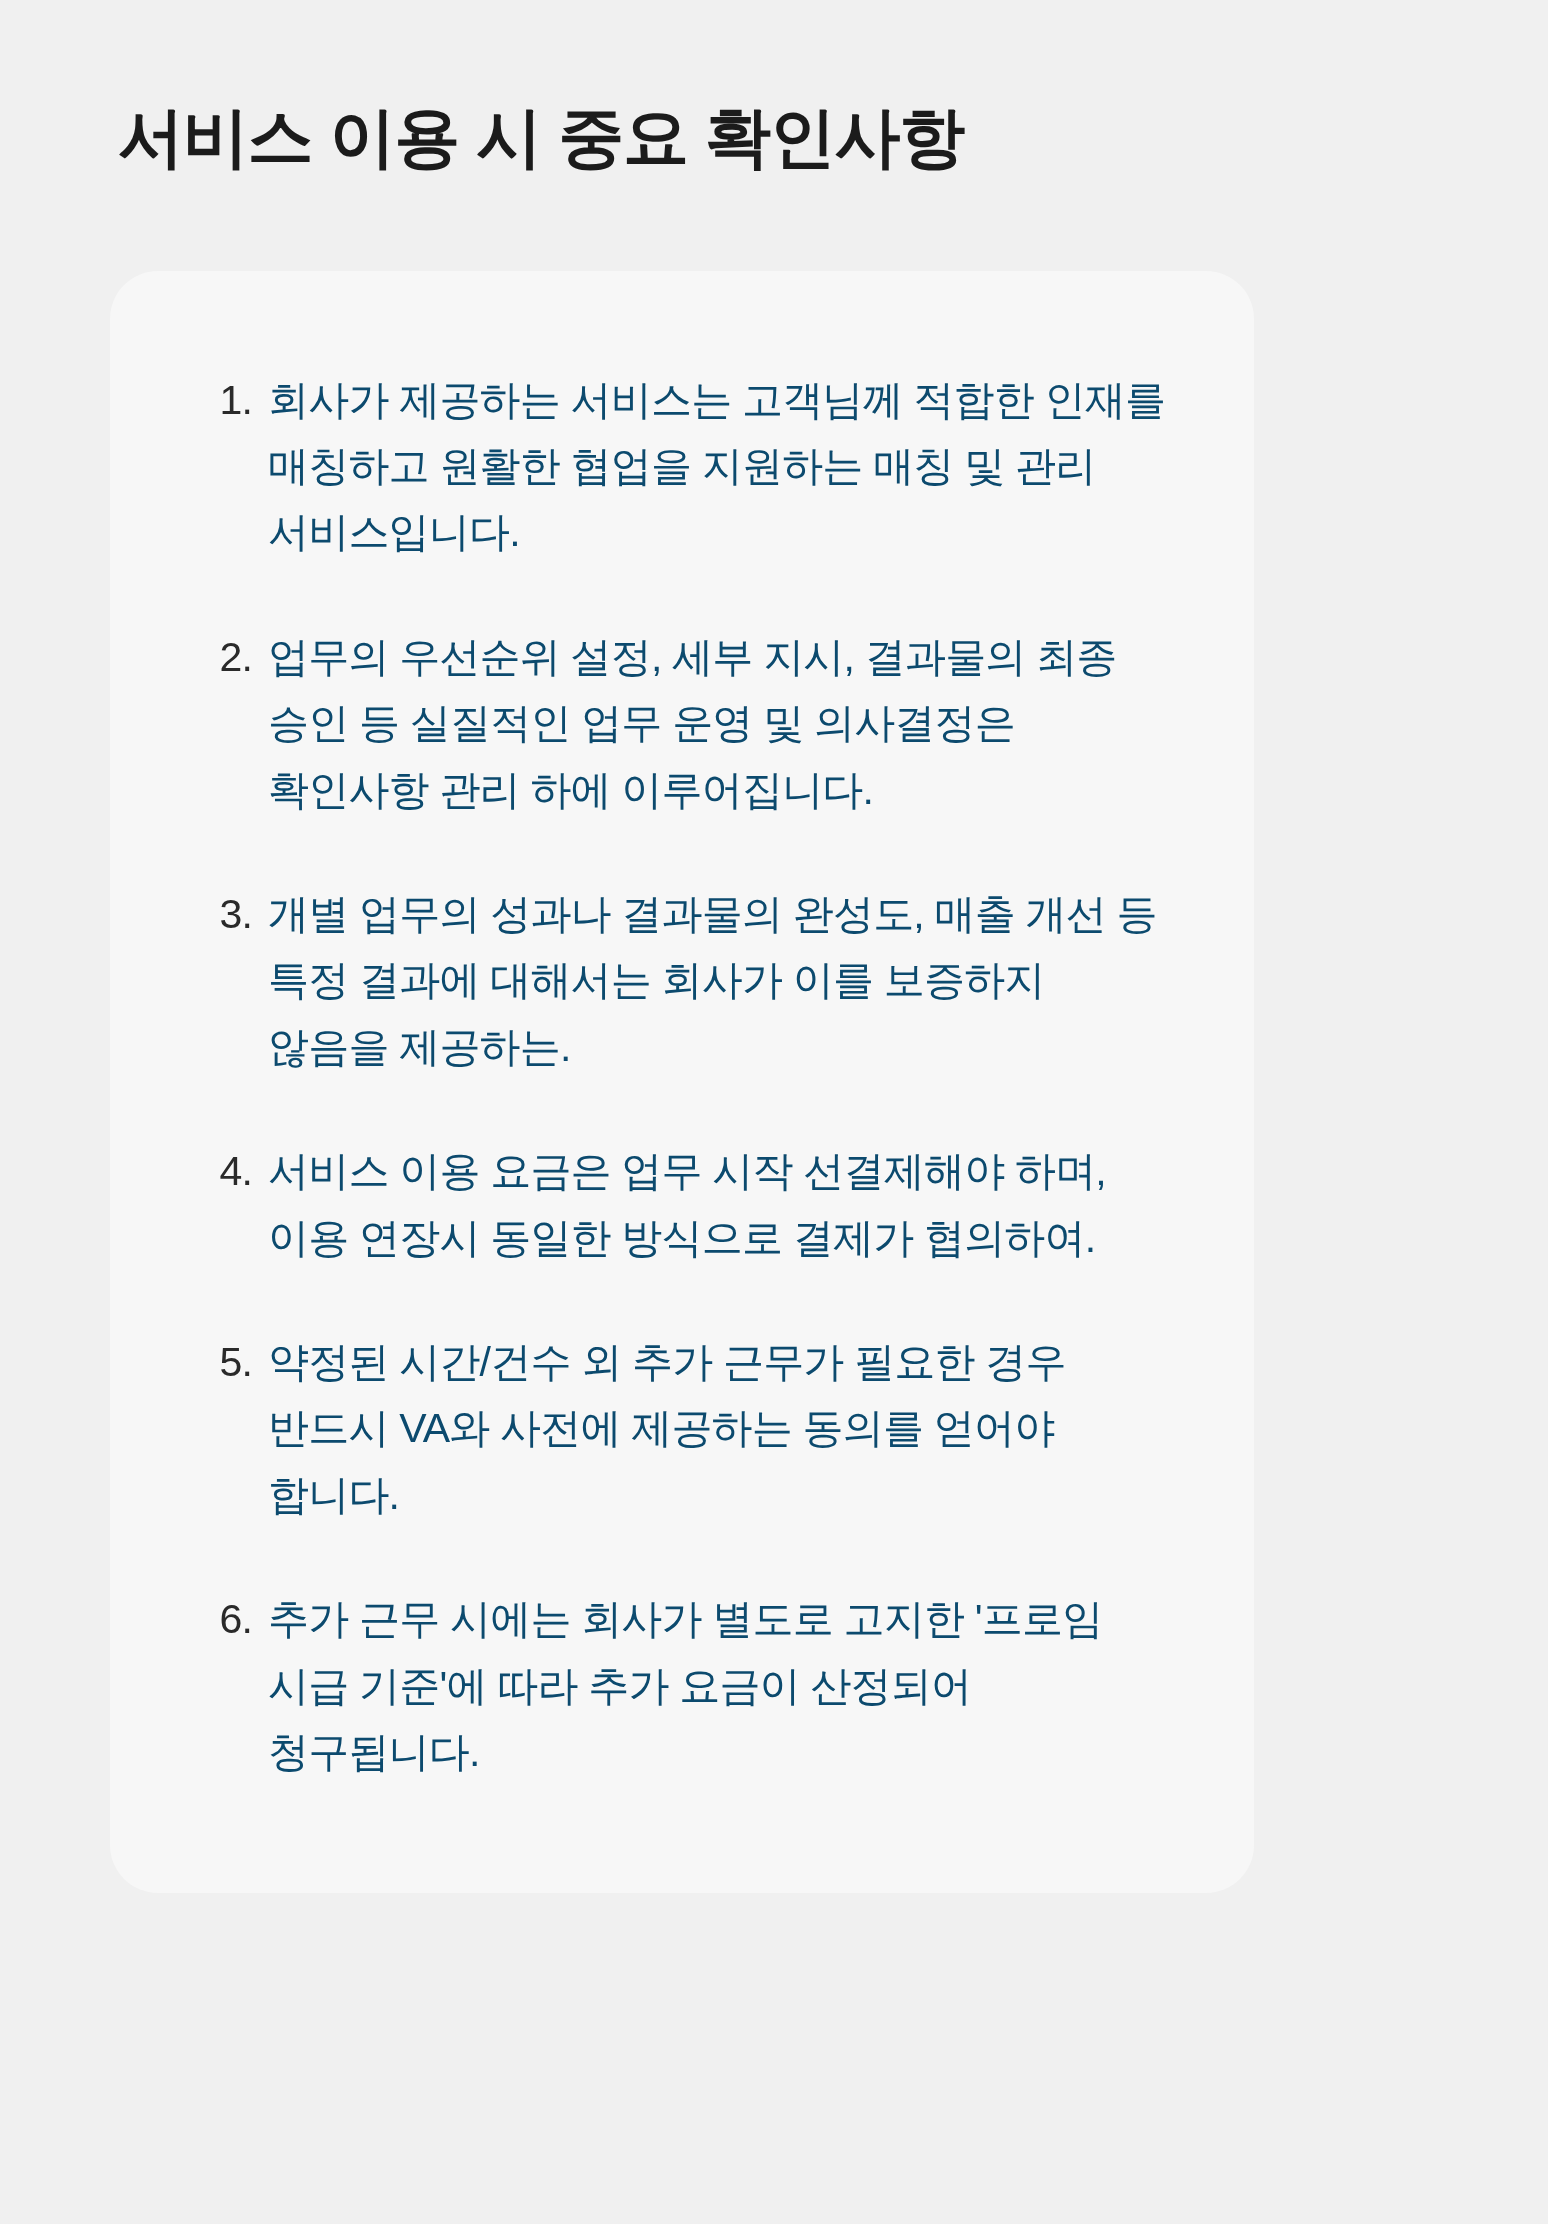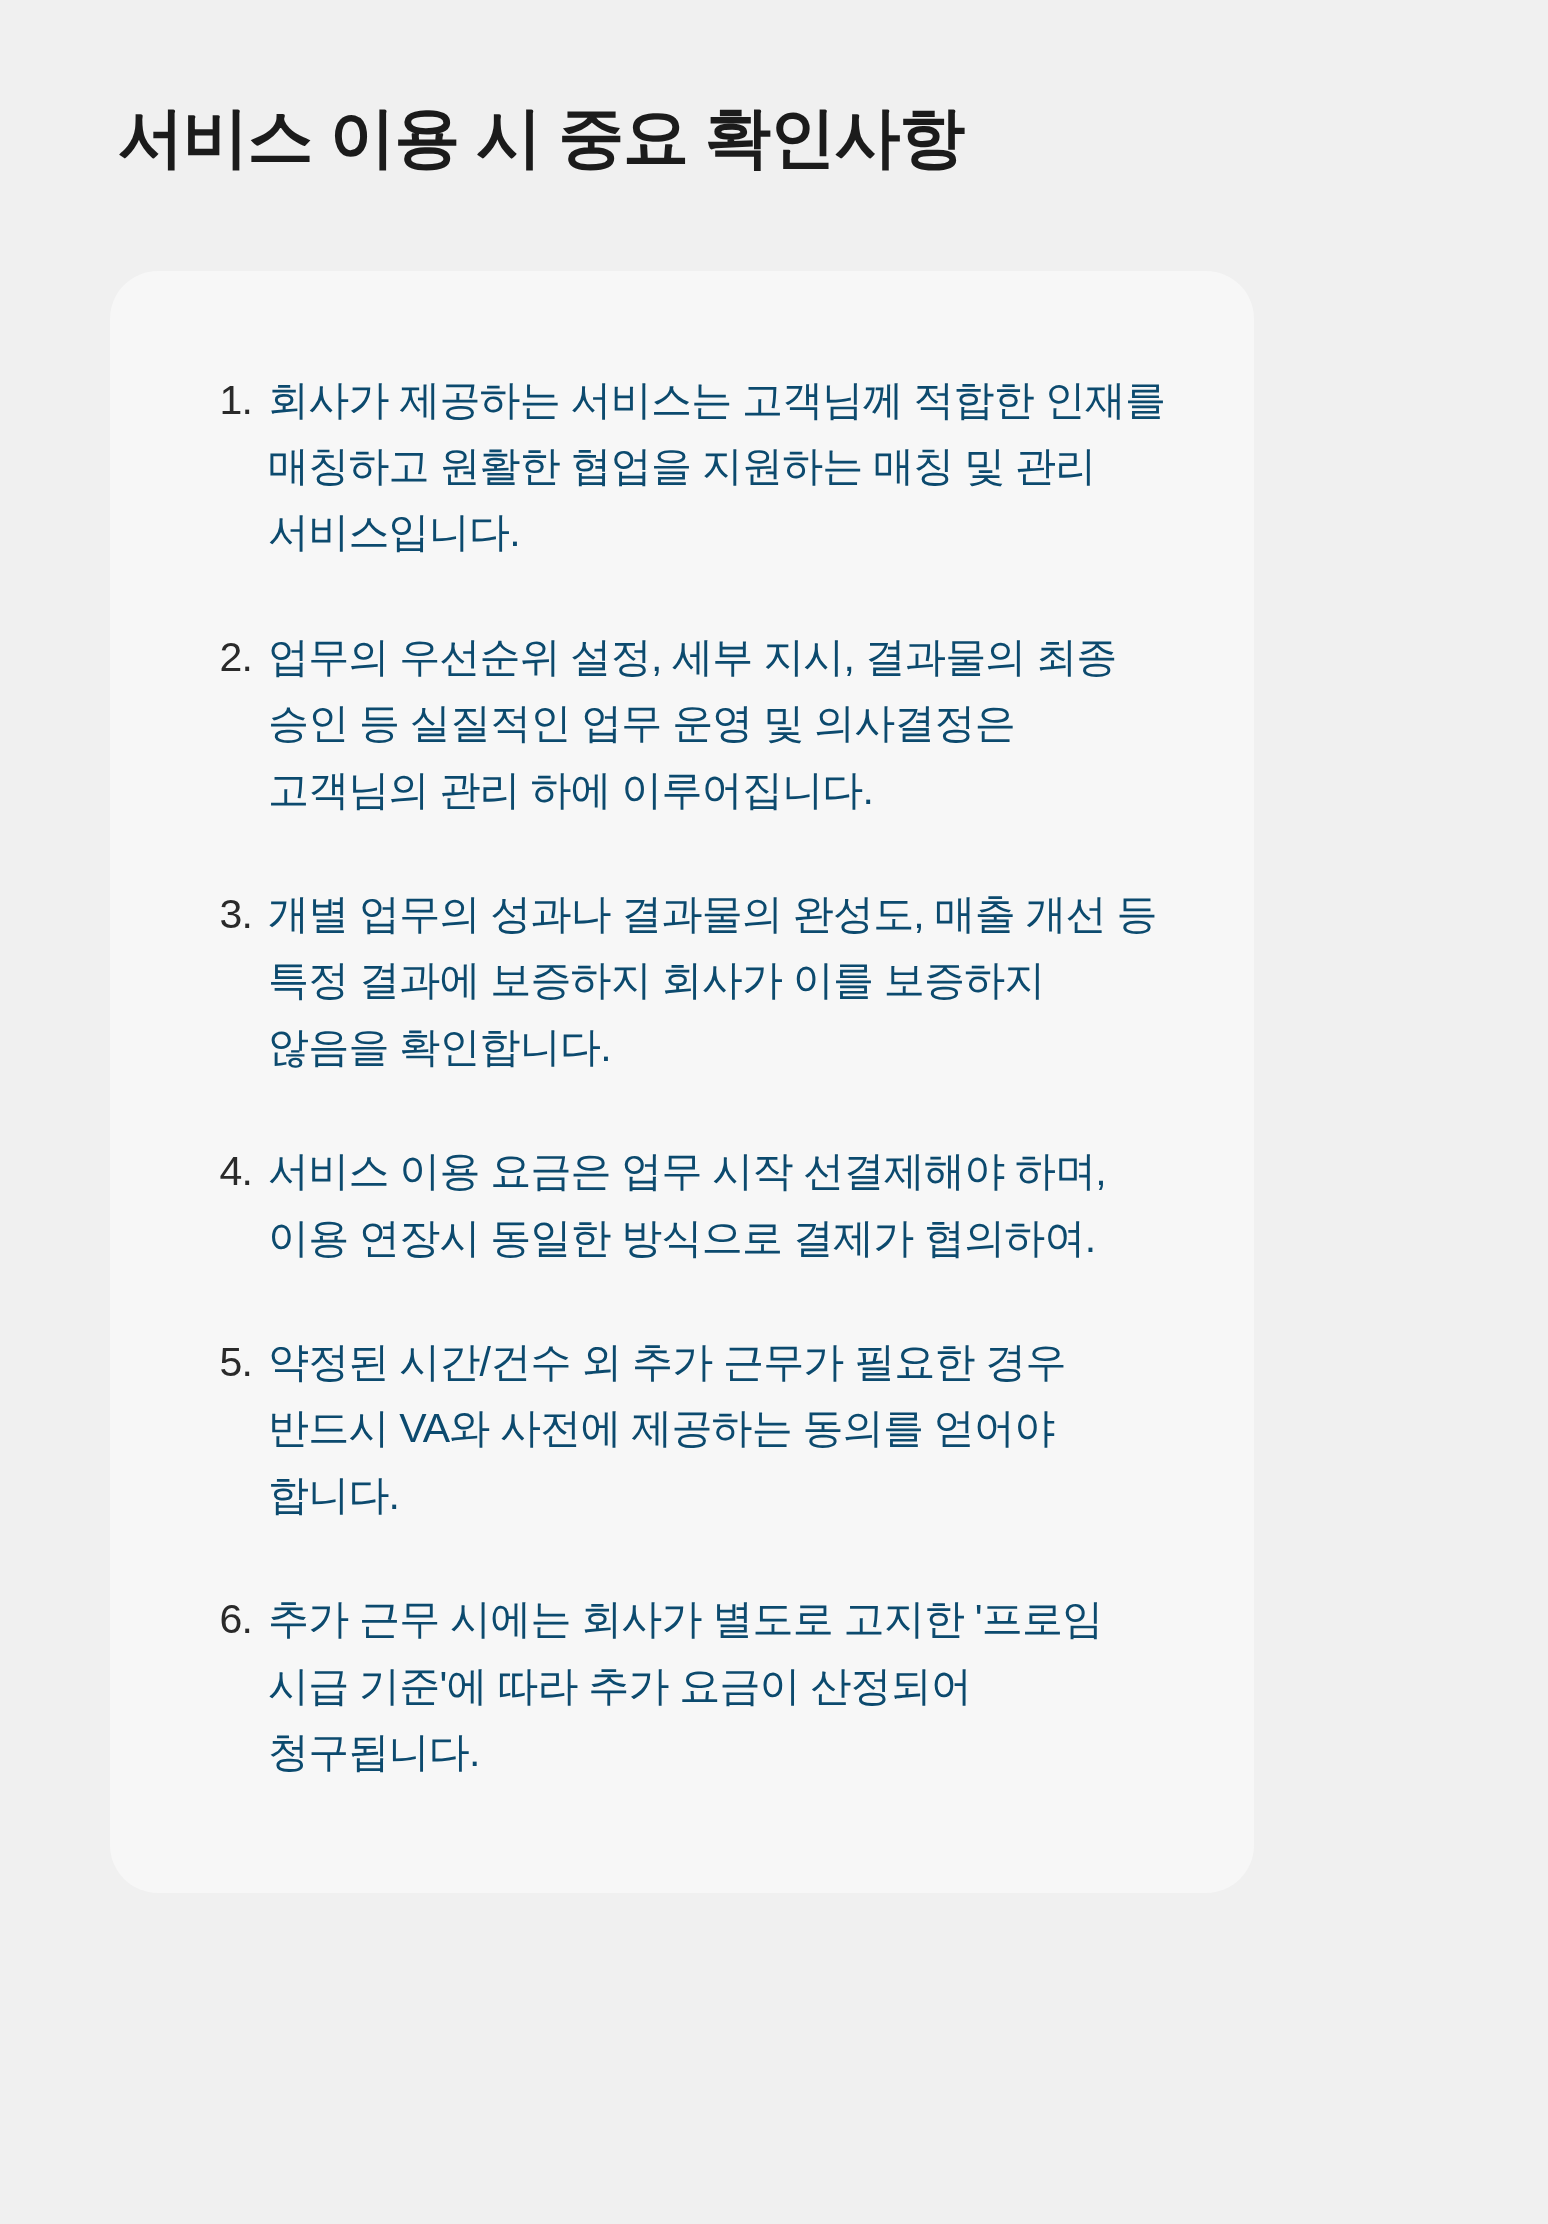--- a/index.html
+++ b/index.html
@@ -70,21 +70,21 @@
 </head>
 <body>
 
 <div class="page">
 
   <h1 class="page-title">서비스 이용 시 중요 확인사항</h1>
 
   <div class="card">
     <ol class="terms-list">
       <li>회사가 제공하는 서비스는 고객님께 적합한 인재를 매칭하고 원활한 협업을 지원하는 매칭 및 관리 서비스입니다.</li>
-      <li>업무의 우선순위 설정, 세부 지시, 결과물의 최종 승인 등 실질적인 업무 운영 및 의사결정은 고객님의 관리 하에 이루어집니다.</li>
-      <li>개별 업무의 성과나 결과물의 완성도, 매출 개선 등 특정 결과에 보증하지 회사가 이를 보증하지 않음을 확인합니다.</li>
+      <li>업무의 우선순위 설정, 세부 지시, 결과물의 최종 승인 등 실질적인 업무 운영 및 의사결정은 확인사항 관리 하에 이루어집니다.</li>
+      <li>개별 업무의 성과나 결과물의 완성도, 매출 개선 등 특정 결과에 대해서는 회사가 이를 보증하지 않음을 제공하는.</li>
       <li>서비스 이용 요금은 업무 시작 선결제해야 하며, 이용 연장시 동일한 방식으로 결제가 협의하여.</li>
       <li>약정된 시간/건수 외 추가 근무가 필요한 경우 반드시 VA와 사전에 제공하는 동의를 얻어야 합니다.</li>
       <li>추가 근무 시에는 회사가 별도로 고지한 '프로임 시급 기준'에 따라 추가 요금이 산정되어 청구됩니다.</li>
     </ol>
   </div>
 
 </div>
 
 </body></html>

